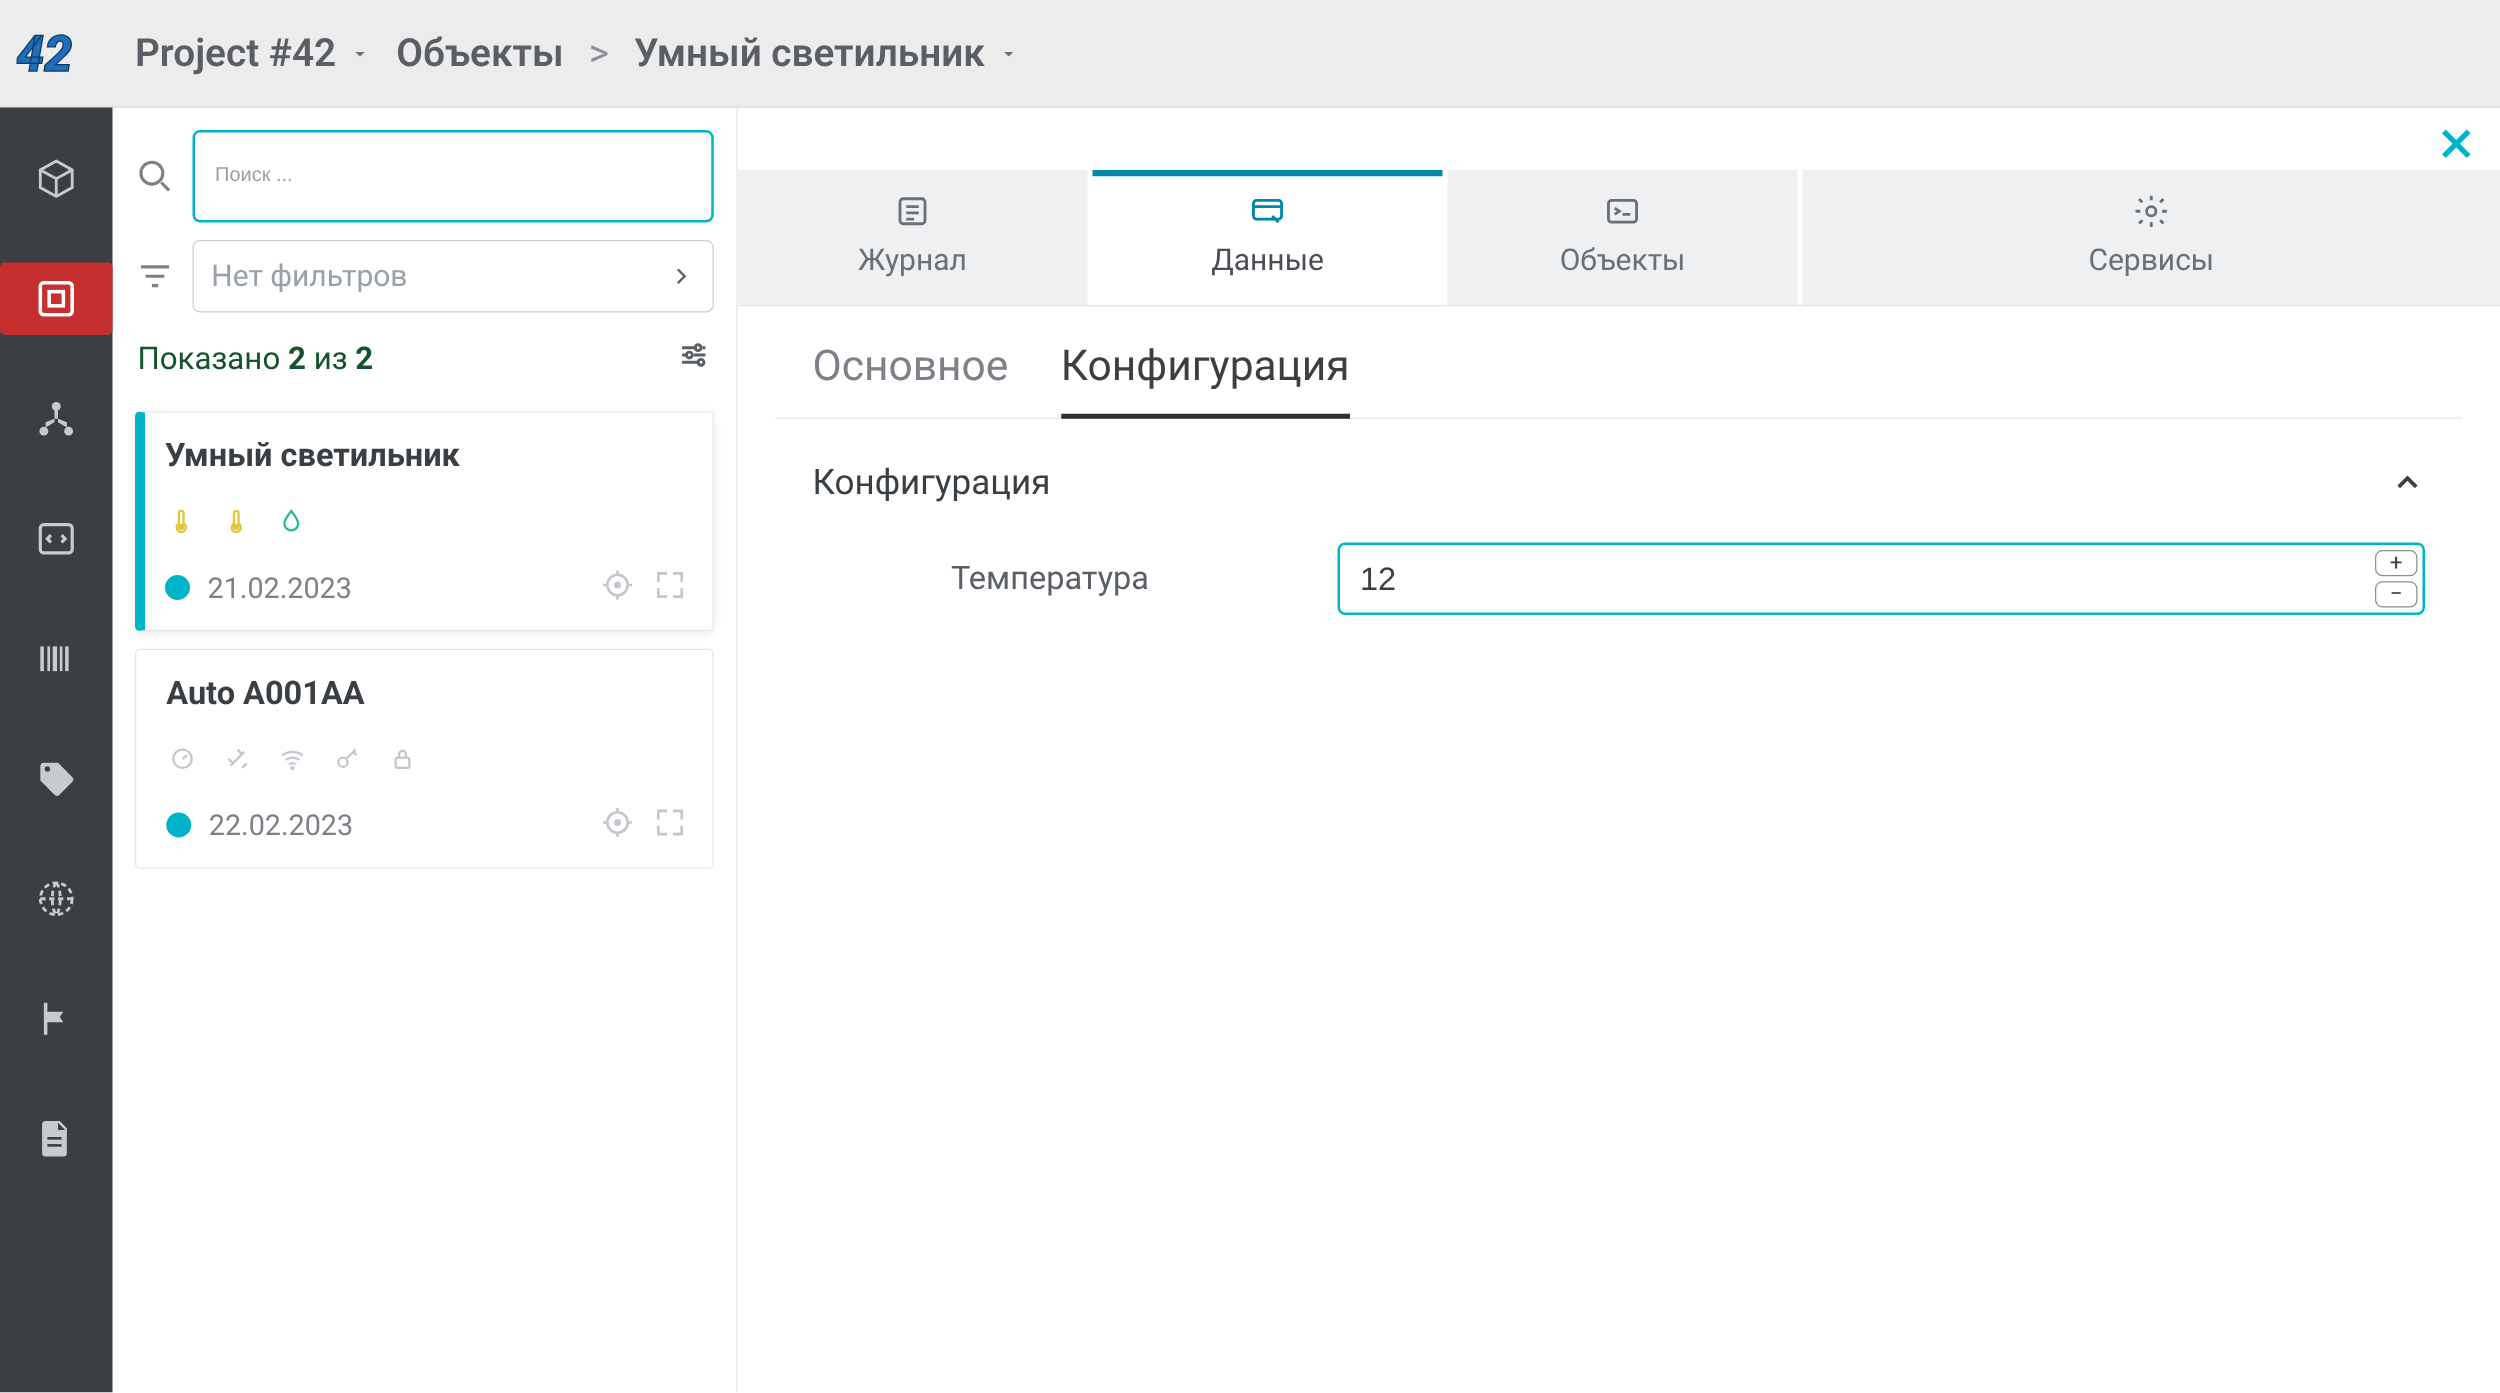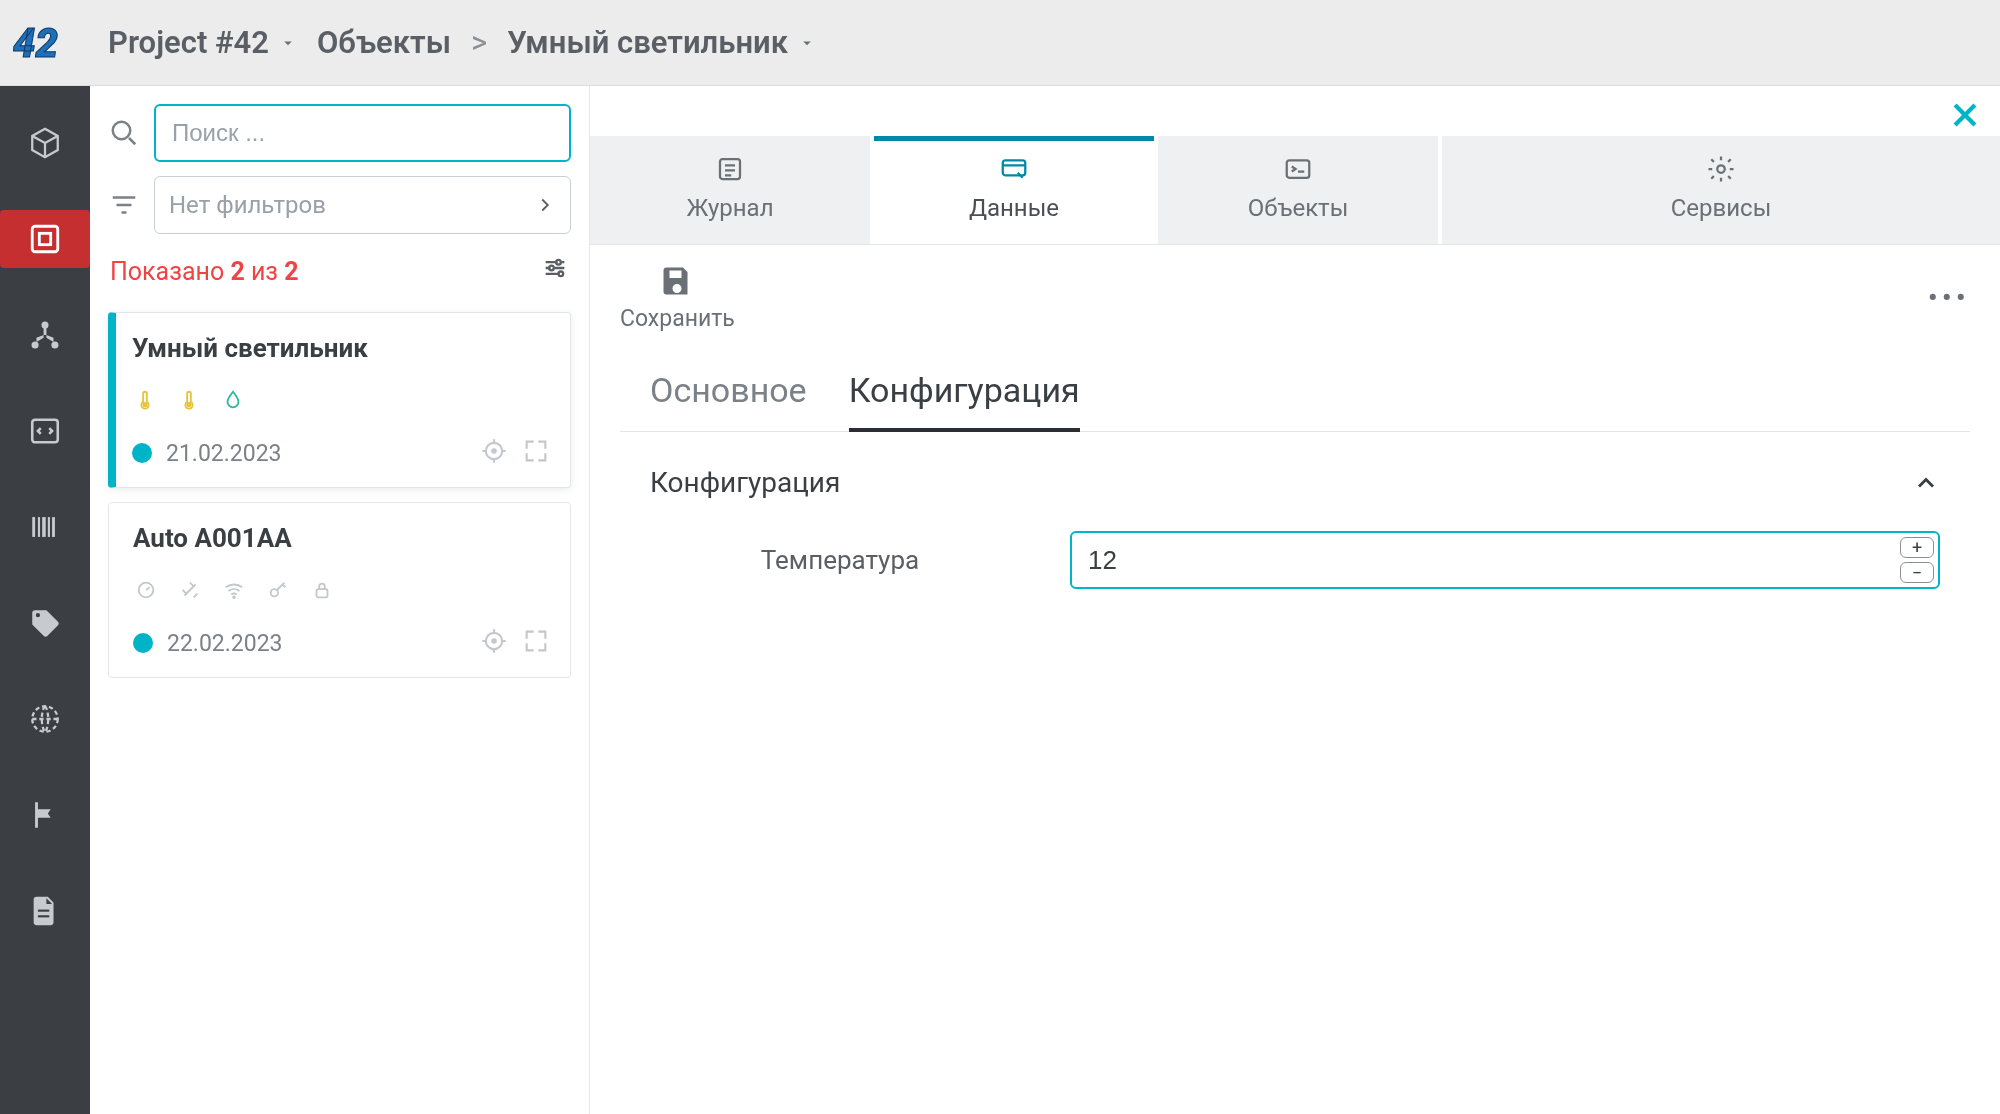--- a/index.html
+++ b/index.html
@@ -61,39 +61,39 @@
 .listpanel {
   width: 500px;
   border-right: 1px solid #e3e6e9;
   padding: 18px 18px 0 18px;
   display: flex; flex-direction: column; gap: 14px;
 }
 .search-row, .filter-row { display: flex; align-items: center; gap: 14px; }
 .search-row .icon, .filter-row .icon { color: #7c8188; width: 32px; display:flex; justify-content:center;}
 .search-row .icon svg, .filter-row .icon svg { width: 30px; height: 30px; }
 .text-input {
-  flex: 1; height: 58px;
+  flex: 1; height: 74px;
   border: 2px solid #00b4c8;
   border-radius: 6px;
   padding: 0 16px;
-  font-size: 24px;
+  font-size: 16px;
   color: #0369a1;
   background: #fff;
 }
 .text-input::placeholder { color: #98a0a8; }
 .filter-box {
   flex: 1; height: 58px;
   border: 1.5px solid #c9cfd4;
   border-radius: 6px;
   padding: 0 14px;
   display: flex; align-items: center; justify-content: space-between;
   color: #98a0a8; font-size: 24px; cursor: pointer;
 }
 .filter-box svg { width: 22px; height: 22px; color: #5a5f66; }
-.count-row { display: flex; align-items: center; justify-content: space-between; font-size: 25px; color: #ef4444; padding: 6px 2px 10px; }
+.count-row { display: flex; align-items: center; justify-content: space-between; font-size: 25px; color: #14532d; padding: 6px 2px 10px; }
 .count-row .tune { color: #5a5f66; cursor: pointer; }
 .count-row .tune svg { width: 28px; height: 28px; }
 .count-row b { font-weight: 700; }
 
 .card {
   border: 1px solid #e3e6e9;
   border-radius: 4px;
   padding: 20px 20px 18px 24px;
   display: flex; flex-direction: column; gap: 22px;
   position: relative;
@@ -455,29 +455,20 @@
         </div>
         <div class="tab" style="flex:1; margin-right:0;">
           <svg viewBox="0 0 24 24" fill="none" stroke="currentColor" stroke-width="1.8">
               <circle cx="12" cy="12" r="3"></circle>
               <path d="M12 2v3M12 19v3M4.2 4.2l2.1 2.1M17.7 17.7l2.1 2.1M2 12h3M19 12h3M4.2 19.8l2.1-2.1M17.7 6.3l2.1-2.1"></path>
             </svg>
           <span>Сервисы</span>
         </div>
       </div>
 
-      <div class="detail-toolbar">
-        <div class="save-stack">
-          <svg viewBox="0 0 24 24" fill="currentColor">
-              <path d="M5 3h11l3 3v15a0 0 0 010 0H5a2 2 0 01-2-2V5a2 2 0 012-2zm2 2v5h8V5zm5 9a3 3 0 100 6 3 3 0 000-6z"></path>
-            </svg>
-          <span>Сохранить</span>
-        </div>
-        <div class="more-dots">•••</div>
-      </div>
 
       <div class="subtabs">
         <div class="subtab">Основное</div>
         <div class="subtab active">Конфигурация</div>
       </div>
 
       <div class="section-head">
         <span>Конфигурация</span>
         <svg viewBox="0 0 24 24" fill="none" stroke="currentColor" stroke-width="2.5">
             <path d="M6 15l6-6 6 6"></path>

